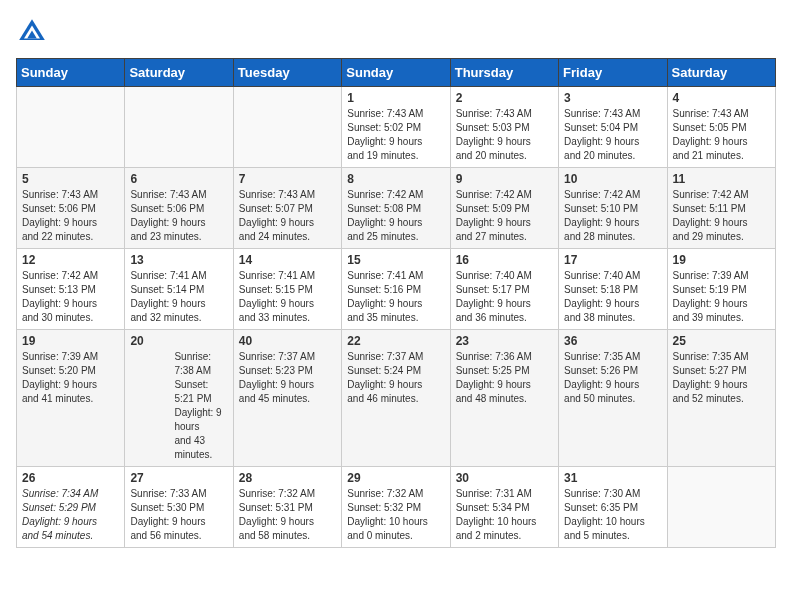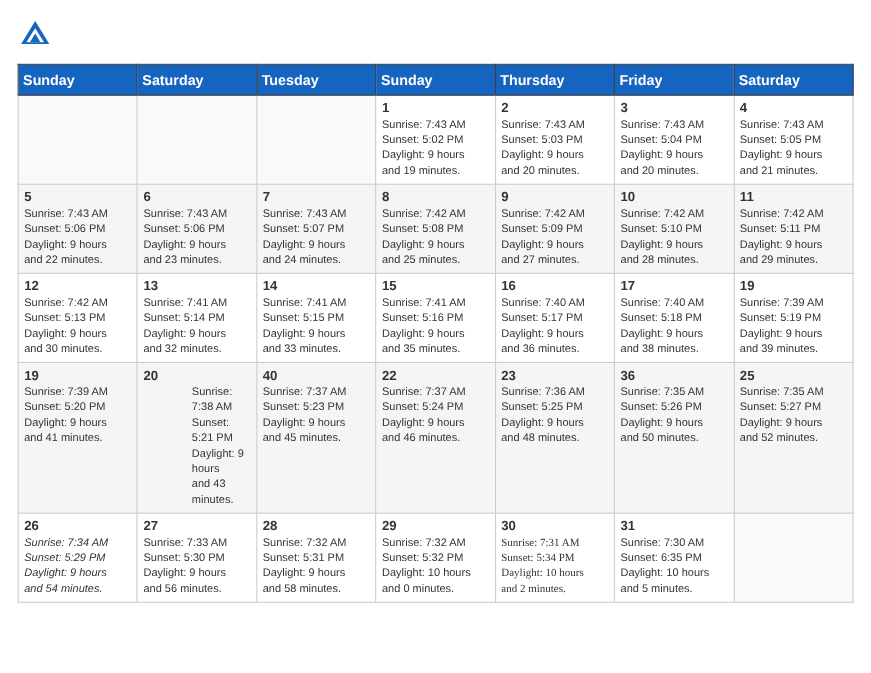--- a/index.html
+++ b/index.html
@@ -325,21 +325,21 @@
         </td>
         <td>
           <span class="day-num">29</span>
           <div class="day-info" style="white-space: pre-line;">Sunrise: 7:32 AM
 Sunset: 5:32 PM
 Daylight: 10 hours
 and 0 minutes.</div>
         </td>
         <td>
           <span class="day-num">30</span>
-          <div class="day-info" style="white-space: pre-line; font-family: Liberation Serif, serif;">Sunrise: 7:31 AM
+          <div class="day-info" style="white-space: pre-line;">Sunrise: 7:31 AM
 Sunset: 5:34 PM
 Daylight: 10 hours
 and 2 minutes.</div>
         </td>
         <td>
           <span class="day-num">31</span>
           <div class="day-info" style="white-space: pre-line;">Sunrise: 7:30 AM
 Sunset: 6:35 PM
 Daylight: 10 hours
 and 5 minutes.</div>

